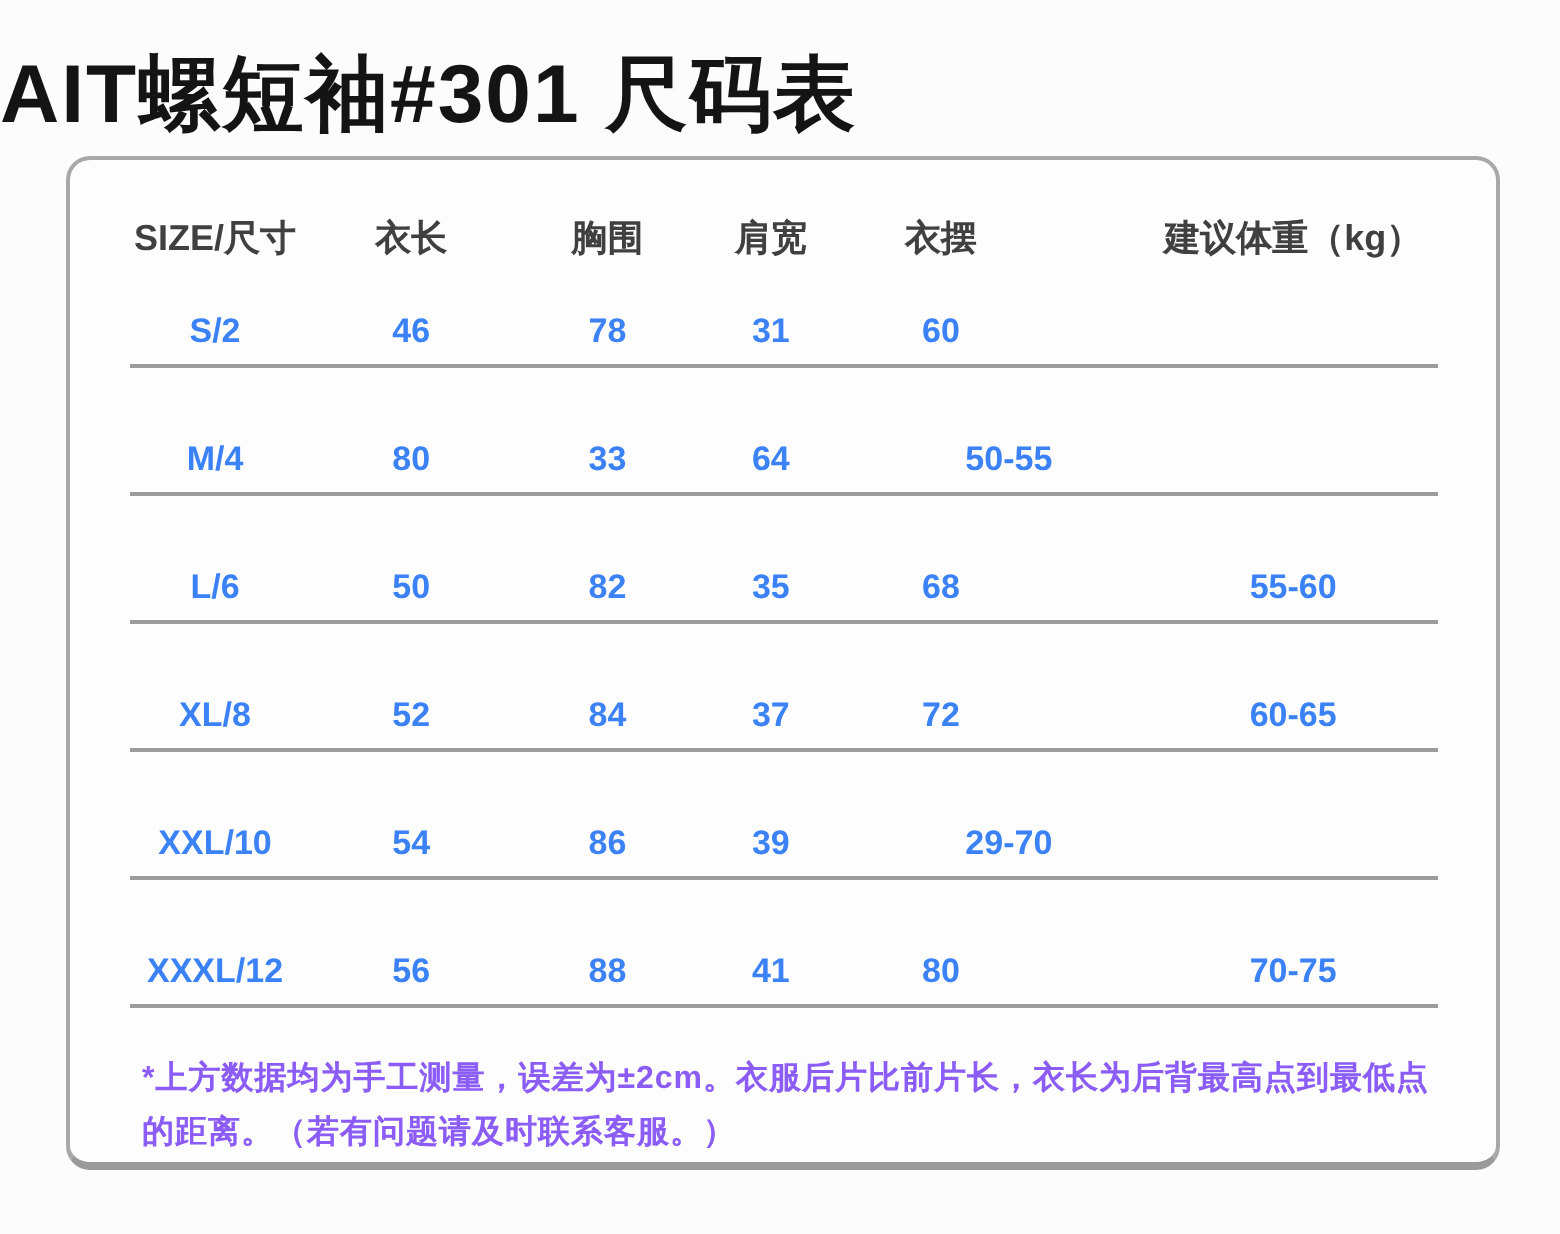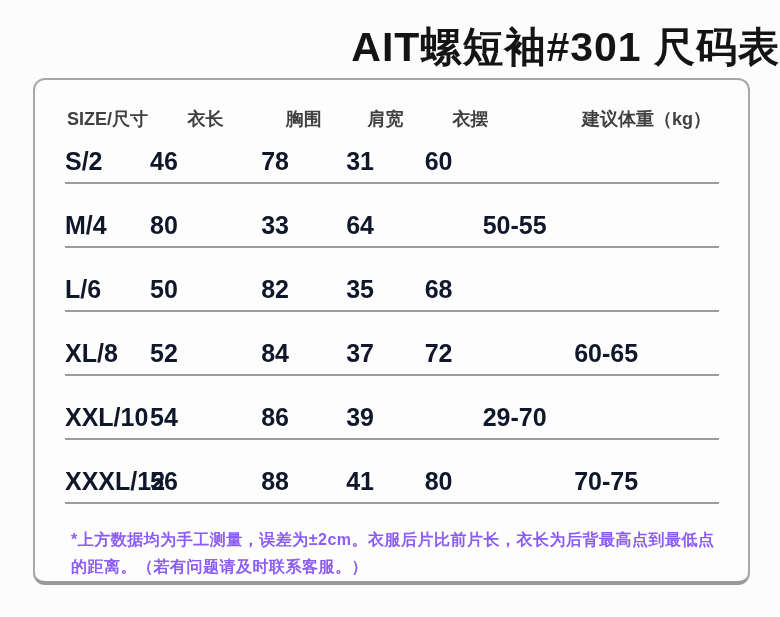--- a/index.html
+++ b/index.html
@@ -7,21 +7,21 @@
     width: 780px; height: 617px;
     background: #fcfcfc;
     font-family: "Liberation Sans", "DejaVu Sans", sans-serif;
     overflow: hidden;
     position: relative;
   }
   .page-title {
     position: absolute;
     top: 20px; left: 0;
     width: 780px;
-    text-align: right;
+    text-align: left;
     font-size: 41px;
     font-weight: 700;
     color: #141414;
     letter-spacing: 1px;
     white-space: nowrap;
   }
   .panel {
     position: absolute;
     left: 33px; top: 78px;
     width: 717px; height: 507px;
@@ -51,23 +51,24 @@
     color: #404040;
     white-space: nowrap;
   }
   .data-row {
     height: 64px;
     padding-bottom: 6px;
     border-bottom: 2px solid #9d9d9d;
   }
   .data-row.first { height: 44px; }
   .data-cell {
-    font-size: 25px;
+    text-align: center;
+    font-size: 17px;
     font-weight: 700;
-    color: #0f172a;
+    color: #3b82f6;
     white-space: nowrap;
   }
   .col-weight { padding-left: 58px; }
   .footnote {
     position: absolute;
     left: 36px; top: 446px;
     width: 650px;
     font-size: 16px;
     font-weight: 600;
     color: #8b5cf6;
@@ -107,20 +108,21 @@
       <span class="data-cell">64</span>
       <span class="data-cell col-weight">50-55</span>
     </div>
 
     <div class="grid-row data-row">
       <span class="data-cell">L/6</span>
       <span class="data-cell">50</span>
       <span class="data-cell">82</span>
       <span class="data-cell">35</span>
       <span class="data-cell">68</span>
+      <span class="data-cell col-weight">55-60</span>
     </div>
 
     <div class="grid-row data-row">
       <span class="data-cell">XL/8</span>
       <span class="data-cell">52</span>
       <span class="data-cell">84</span>
       <span class="data-cell">37</span>
       <span class="data-cell">72</span>
       <span class="data-cell col-weight">60-65</span>
     </div>

